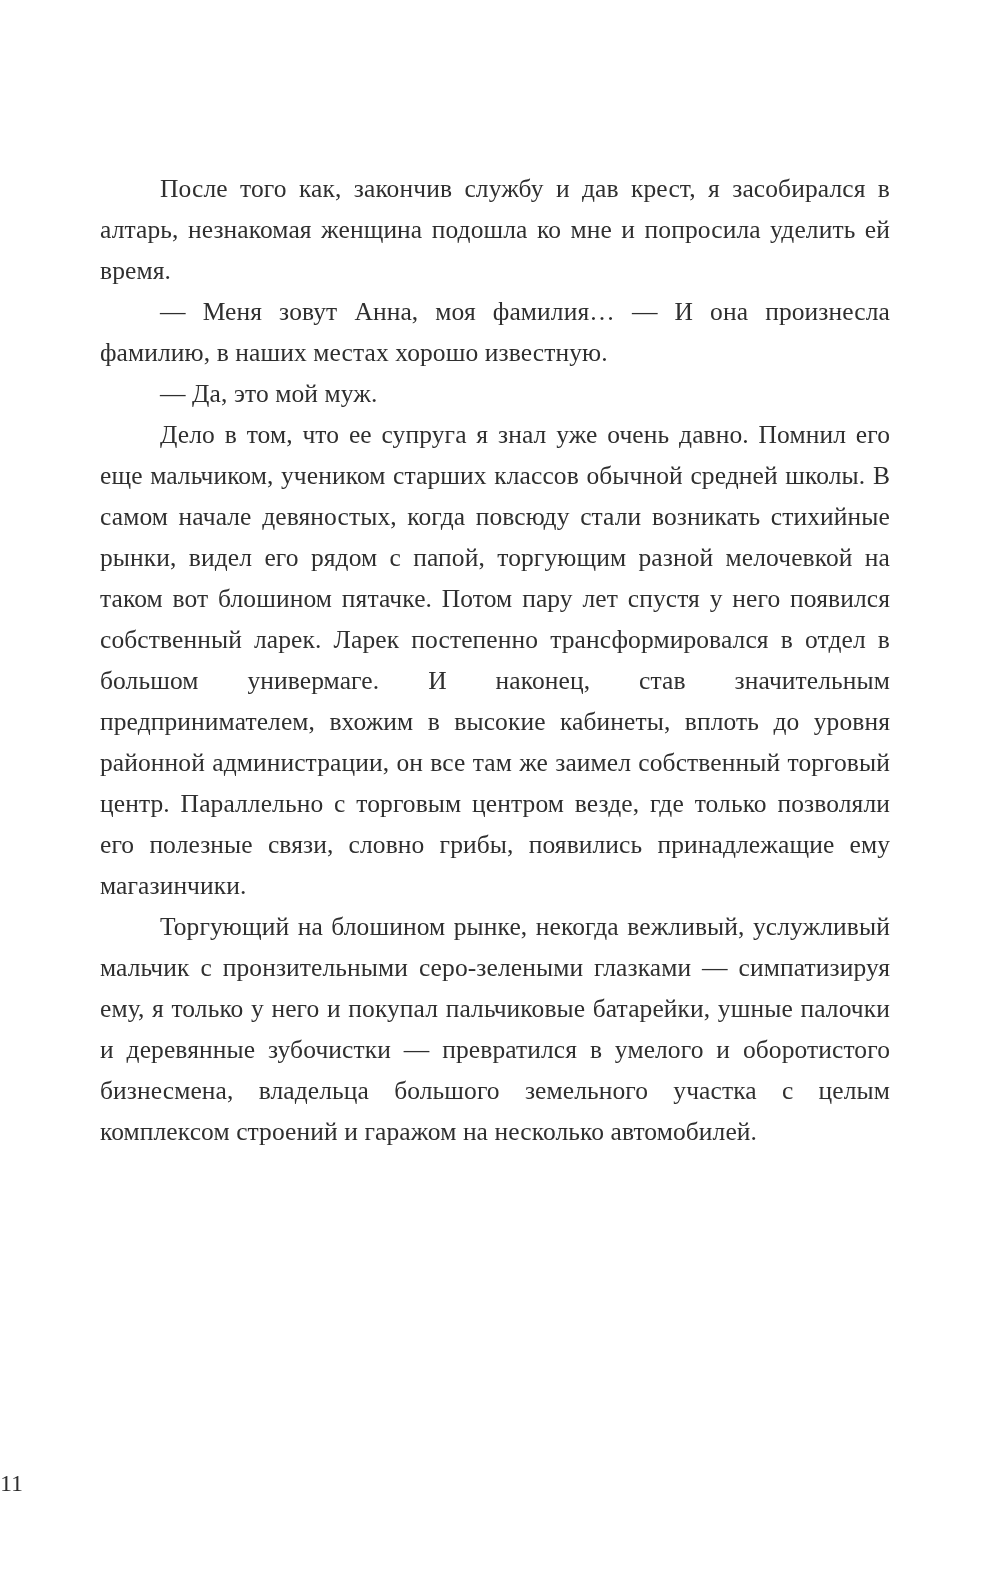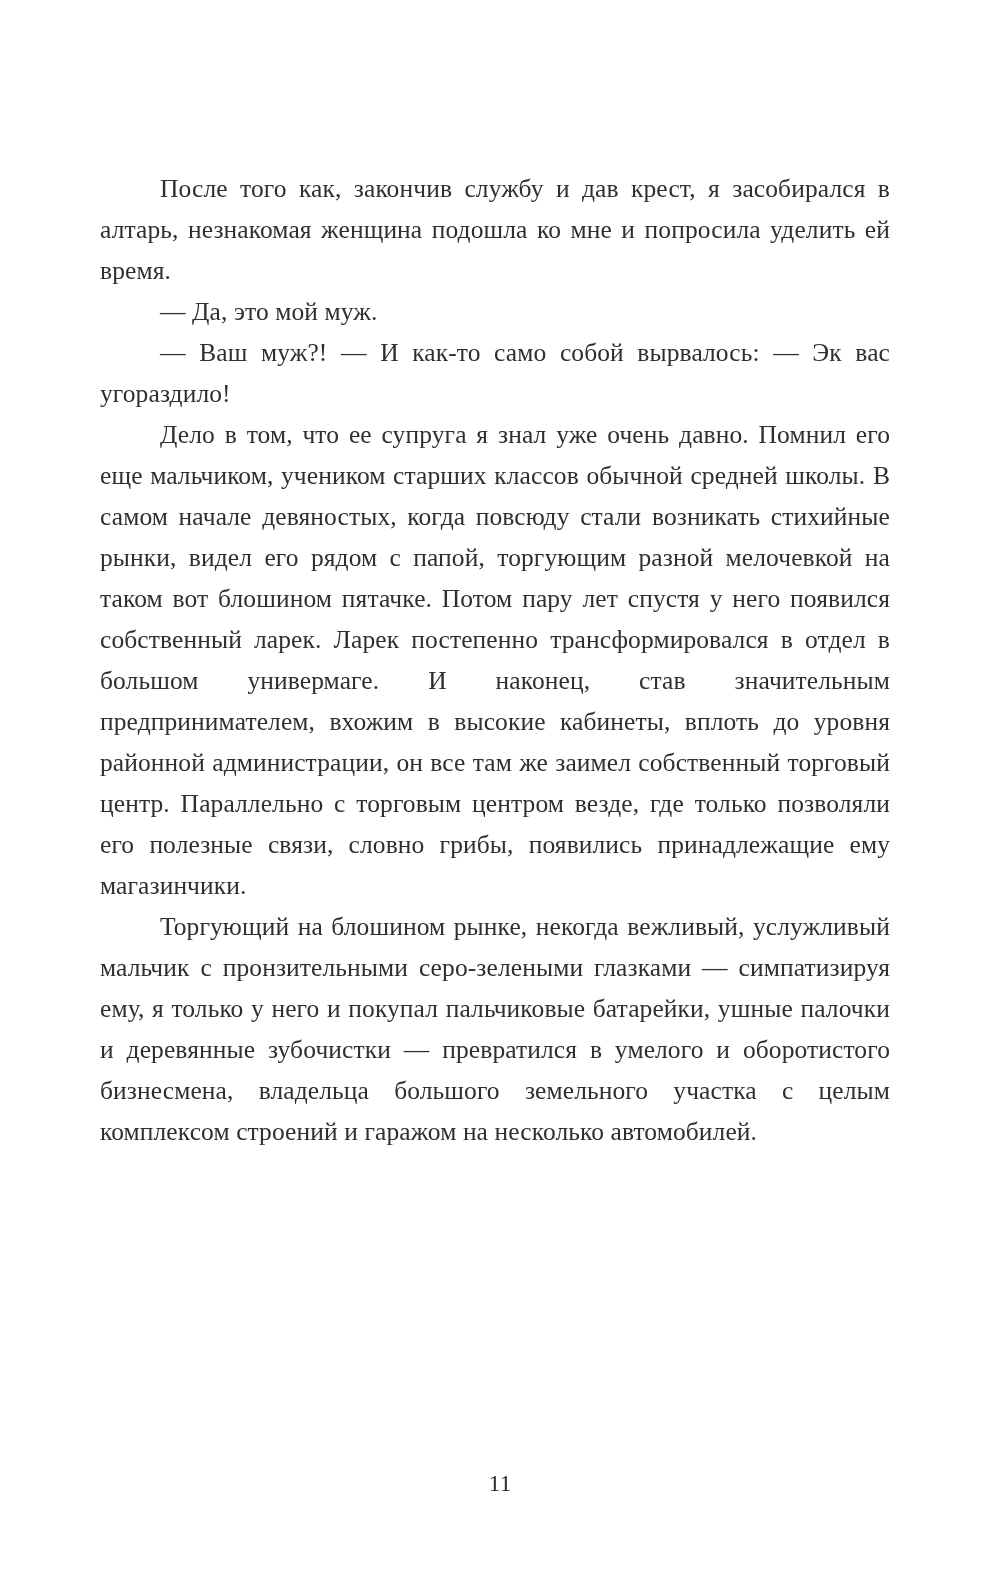--- a/index.html
+++ b/index.html
@@ -33,33 +33,33 @@
   .text-block p {
     margin: 0;
     text-indent: 60px;
     hyphens: manual;
   }
   .page-number {
     position: absolute;
     left: 0;
     right: 0;
     top: 1470px;
-    text-align: center;
+    text-align: left;
     font-size: 24px;
     color: #2f2f2f;
   }
 </style>
 </head>
 <body>
 
 <div class="page">
 
   <div class="text-block">
     <p>После того как, закончив службу и дав крест, я засобирался в алтарь, незнакомая женщина подошла ко мне и попросила уделить ей время.</p>
+    <p>— Меня зовут Анна, моя фамилия… — И она произнесла фамилию, в наших местах хорошо известную.</p>
     <p>— Да, это мой муж.</p>
-    <p>— Ваш муж?! — И как-то само собой вырвалось: — Эк вас угораздило!</p>
     <p>Дело в том, что ее супруга я знал уже очень давно. Помнил его еще мальчиком, учеником старших классов обычной средней школы. В самом начале девяностых, когда повсюду стали возникать стихийные рынки, видел его рядом с папой, торгующим разной мелочевкой на таком вот блошином пятачке. Потом пару лет спустя у него появился собственный ларек. Ларек постепенно трансформировался в отдел в большом универмаге. И наконец, став значительным предпринимателем, вхожим в высокие кабинеты, вплоть до уровня районной администрации, он все там же заимел собственный торговый центр. Параллельно с торговым центром везде, где только позволяли его полезные связи, словно грибы, появились принадлежащие ему магазинчики.</p>
     <p>Торгующий на блошином рынке, некогда вежливый, услужливый мальчик с пронзительными серо-зелеными глазками — симпатизируя ему, я только у него и покупал пальчиковые батарейки, ушные палочки и деревянные зубочистки — превратился в умелого и оборотистого бизнесмена, владельца большого земельного участка с целым комплексом строений и гаражом на несколько автомобилей.</p>
   </div>
 
   <div class="page-number">11</div>
 
 </div>
 
 </body></html>

